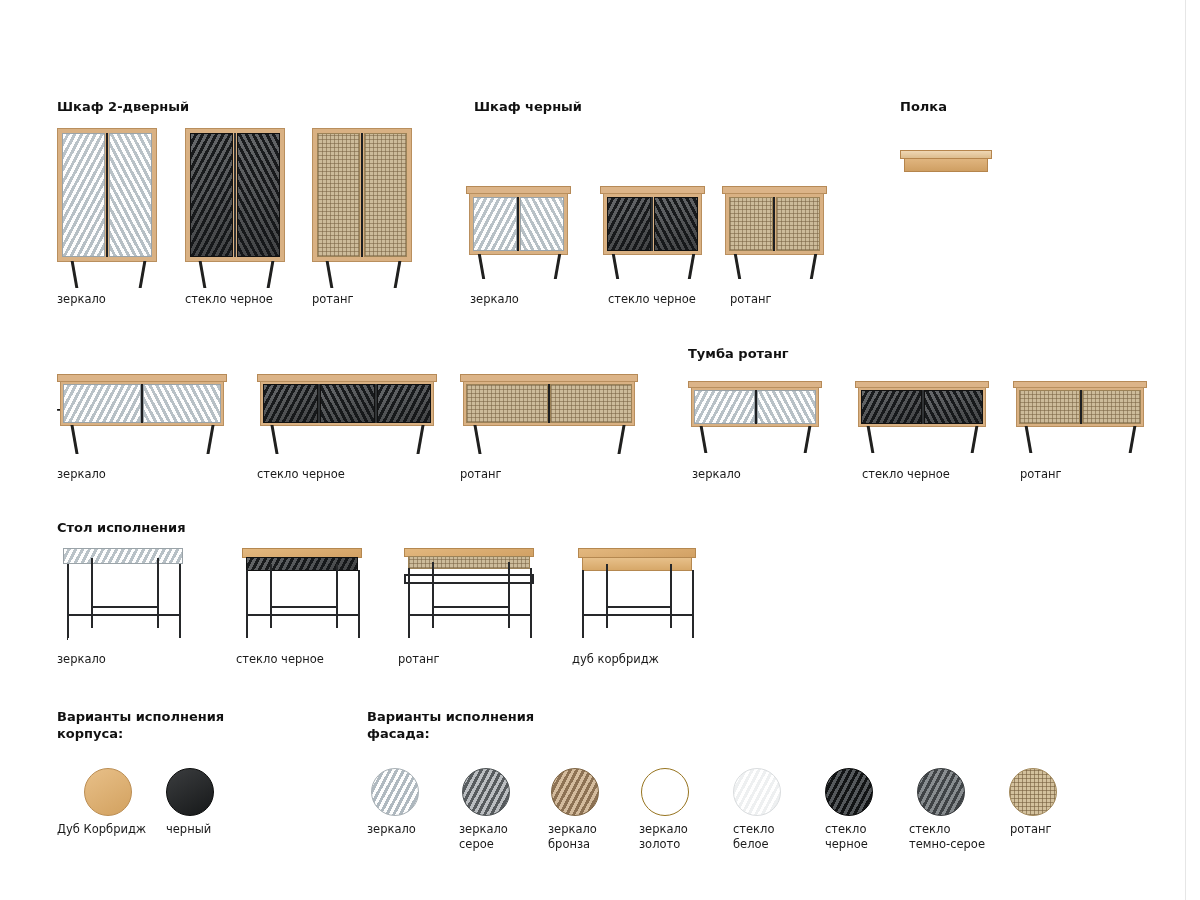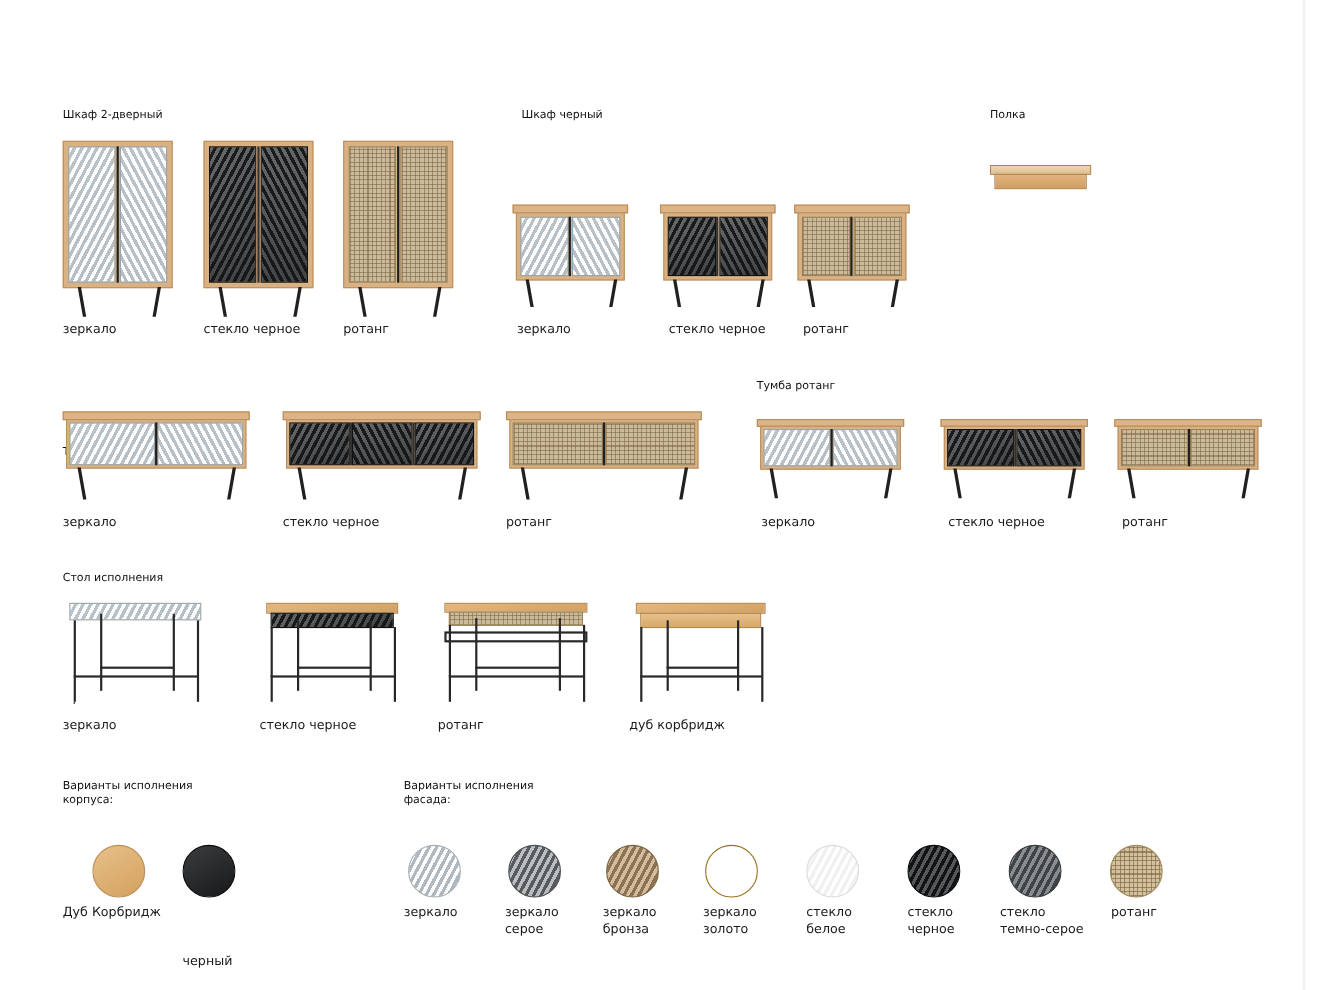--- a/index.html
+++ b/index.html
@@ -33,22 +33,22 @@
   h1.title {
     position: absolute;
     left: 57px; top: 38px;
     margin: 0;
     font-size: 17px;
     font-weight: bold;
     letter-spacing: .2px;
   }
   .sec-title {
     position: absolute;
-    font-size: 10px;
-    font-weight: normal;
+    font-size: 13px;
+    font-weight: bold;
     white-space: pre-line;
     line-height: 1.32;
   }
   .cap {
     position: absolute;
     font-size: 11.5px;
     font-weight: normal;
     color: #1a1a1a;
     white-space: pre-line;
     line-height: 1.3;
@@ -408,21 +408,21 @@
     <div class="tbl-leg" style="left:34px;  top:16px; height:64px;"></div>
     <div class="tbl-leg" style="left:98px;  top:16px; height:64px;"></div>
     <div class="tbl-rail" style="left:10px; top:66px; width:111px;"></div>
     <div class="tbl-rail" style="left:34px; top:58px; width:65px;"></div>
   </div>
   <div class="cap" style="left:572px; top:652px;">дуб корбридж</div>
 
   <div class="sw sw-oak" style="left:84px;  top:768px;"></div>
   <div class="sw sw-black" style="left:166px; top:768px;"></div>
   <div class="cap" style="left:57px;  top:822px;">Дуб Корбридж</div>
-  <div class="cap" style="left:166px; top:866px;">черный</div>
+  <div class="cap" style="left:166px; top:822px;">черный</div>
 
   <div class="sw sw-mirror" style="left:371px;  top:768px;"></div>
   <div class="sw sw-mirror-grey" style="left:462px;  top:768px;"></div>
   <div class="sw sw-mirror-bronze" style="left:551px;  top:768px;"></div>
   <div class="sw sw-mirror-gold" style="left:641px;  top:768px;"></div>
   <div class="sw sw-glass-white" style="left:733px;  top:768px;"></div>
   <div class="sw sw-glass-black" style="left:825px;  top:768px;"></div>
   <div class="sw sw-glass-dgrey" style="left:917px;  top:768px;"></div>
   <div class="sw sw-rattan" style="left:1009px; top:768px;"></div>
 

